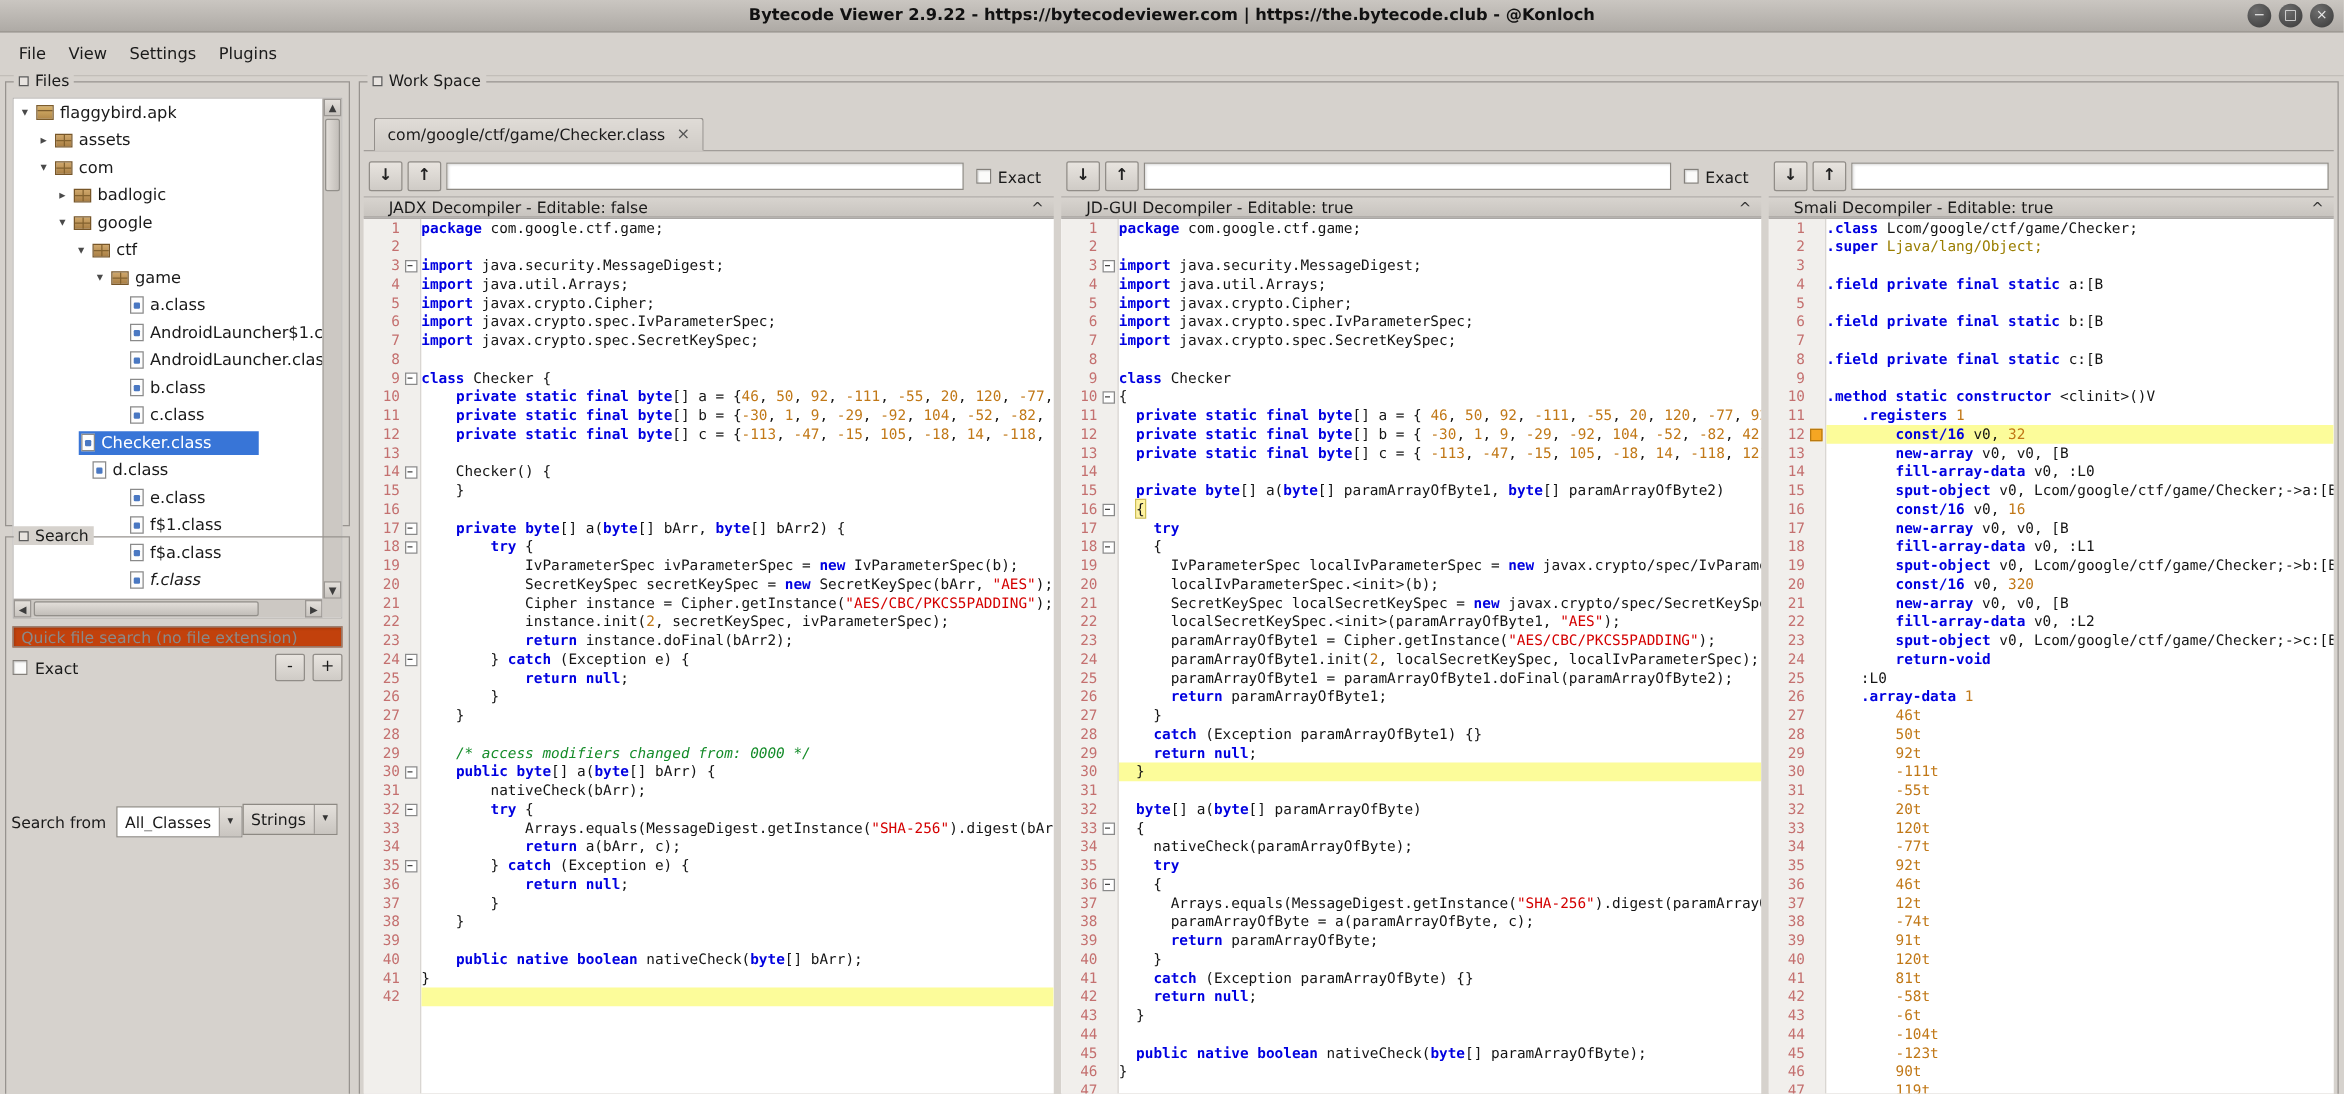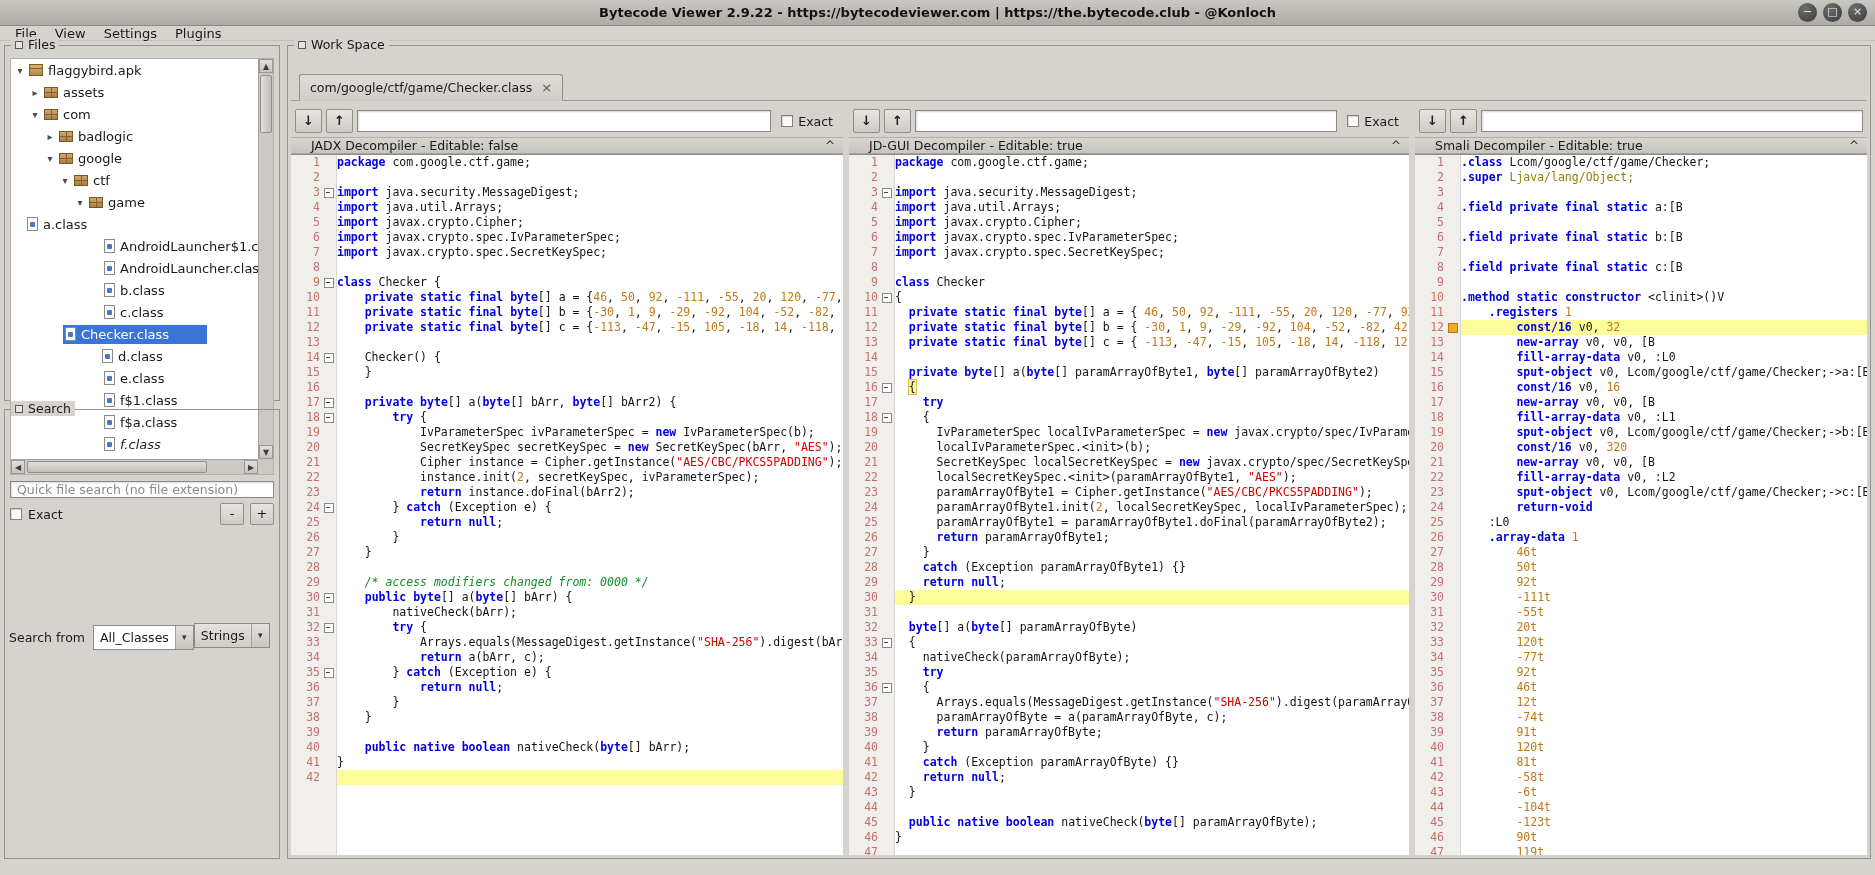--- a/index.html
+++ b/index.html
@@ -8,21 +8,21 @@
 
   
   .titlebar { height:26px; background:linear-gradient(#cac6c1,#aeaaa5); border-bottom:1px solid #8e8a85;
               position:relative; display:flex; align-items:center; justify-content:center; }
   .title { font-size:13px; font-weight:bold; color:#111; }
   .win-controls { position:absolute; right:8px; top:3px; display:flex; gap:6px; }
   .win-btn { width:19px; height:19px; border-radius:50%; background:radial-gradient(circle at 35% 30%, #6e6e6e, #383838);
              color:#e9e9e9; font-size:11px; line-height:18px; text-align:center; cursor:default; }
 
   
-  .menubar { height:15px; display:flex; align-items:center; padding:0 6px; background:#d6d2cd; border-bottom:1px solid #c2beb9; }
+  .menubar { height:35px; display:flex; align-items:center; padding:0 6px; background:#d6d2cd; border-bottom:1px solid #c2beb9; }
   .menu-item { font-size:13px; padding:3px 9px; }
 
   
   .main { display:flex; height:822px; }
   .left { width:282px; flex:none; padding:4px 2px 4px 4px; display:flex; flex-direction:column; }
   .main-split { width:5px; flex:none; }
 
   .groupbox { border:1px solid #97938f; position:relative; }
   .gb-title { position:absolute; top:-9px; left:6px; background:#d6d2cd; padding:0 4px; font-size:12.5px;
               display:flex; align-items:center; gap:5px; white-space:nowrap; }
@@ -49,21 +49,21 @@
 
   .vscroll { grid-column:2; grid-row:1; background:#ccc8c3; border-left:1px solid #a5a19d; display:flex; flex-direction:column; align-items:center; }
   .hscroll { grid-column:1; grid-row:2; background:#ccc8c3; border-top:1px solid #a5a19d; display:flex; align-items:center; }
   .scroll-corner { grid-column:2; grid-row:2; background:#ccc8c3; }
   .sarrow { font-size:8px; color:#3d3d3d; width:14px; height:14px; line-height:14px; text-align:center;
             background:linear-gradient(#e4e0db,#c8c4bf); border:1px solid #9b9793; flex:none; }
   .vthumb { width:12px; height:58px; margin-top:2px; background:linear-gradient(90deg,#e2ded9,#c2beb9); border:1px solid #93908b; border-radius:2px; }
   .hthumb { height:12px; width:180px; margin-left:2px; background:linear-gradient(#e2ded9,#c2beb9); border:1px solid #93908b; border-radius:2px; }
   .hscroll .spacer { flex:1; }
 
-  .quick-input { margin-top:6px; height:24px; width:100%; border:1px solid #8d8983; background:#ffffff; font-size:12.5px;
+  .quick-input { margin-top:6px; height:24px; width:100%; border:1px solid #8d8983; background:#c2410c; font-size:12.5px;
                  padding:0 6px; box-shadow:inset 1px 1px 2px rgba(0,0,0,.15); font-family:inherit; }
   .quick-input::placeholder { color:#8a8a8a; }
   .exact-row { margin-top:5px; height:26px; display:flex; align-items:center; gap:6px; }
   .checkbox { width:12px; height:12px; background:#fbfbfa; border:1px solid #84807b; box-shadow:inset 1px 1px 1px rgba(0,0,0,.15); flex:none; display:inline-block; }
   .exact-lb { font-size:12.5px; }
   .exact-row .spacer { flex:1; }
   .small-btn { width:24px; height:22px; font-size:13px; text-align:center; line-height:20px;
                background:linear-gradient(#e8e4df,#cfcbc6); border:1px solid #918d88; border-radius:2px; }
 
   
@@ -196,21 +196,21 @@
                 <span class="tlabel">ctf</span>
               </span>
             </div>
             <div class="tree-row" style="padding-left: 62px;">
               <span class="tree-arrow">▾</span>
               <span class="tree-inner">
                 <span class="ticon package"></span>
                 <span class="tlabel">game</span>
               </span>
             </div>
-            <div class="tree-row" style="">
+            <div class="tree-row" style="padding-left: 77px;">
               <span class="tree-arrow"></span>
               <span class="tree-inner">
                 <span class="ticon class"></span>
                 <span class="tlabel">a.class</span>
               </span>
             </div>
             <div class="tree-row" style="padding-left: 77px;">
               <span class="tree-arrow"></span>
               <span class="tree-inner">
                 <span class="ticon class"></span>
@@ -238,21 +238,21 @@
                 <span class="tlabel">c.class</span>
               </span>
             </div>
             <div class="tree-row" style="padding-left: 38px;">
               <span class="tree-arrow"></span>
               <span class="tree-inner selected">
                 <span class="ticon class"></span>
                 <span class="tlabel">Checker.class</span>
               </span>
             </div>
-            <div class="tree-row" style="padding-left: 47px; margin-left: 28px;">
+            <div class="tree-row" style="padding-left: 47px;">
               <span class="tree-arrow"></span>
               <span class="tree-inner">
                 <span class="ticon class"></span>
                 <span class="tlabel">d.class</span>
               </span>
             </div>
             <div class="tree-row" style="padding-left: 77px;">
               <span class="tree-arrow"></span>
               <span class="tree-inner">
                 <span class="ticon class"></span>

